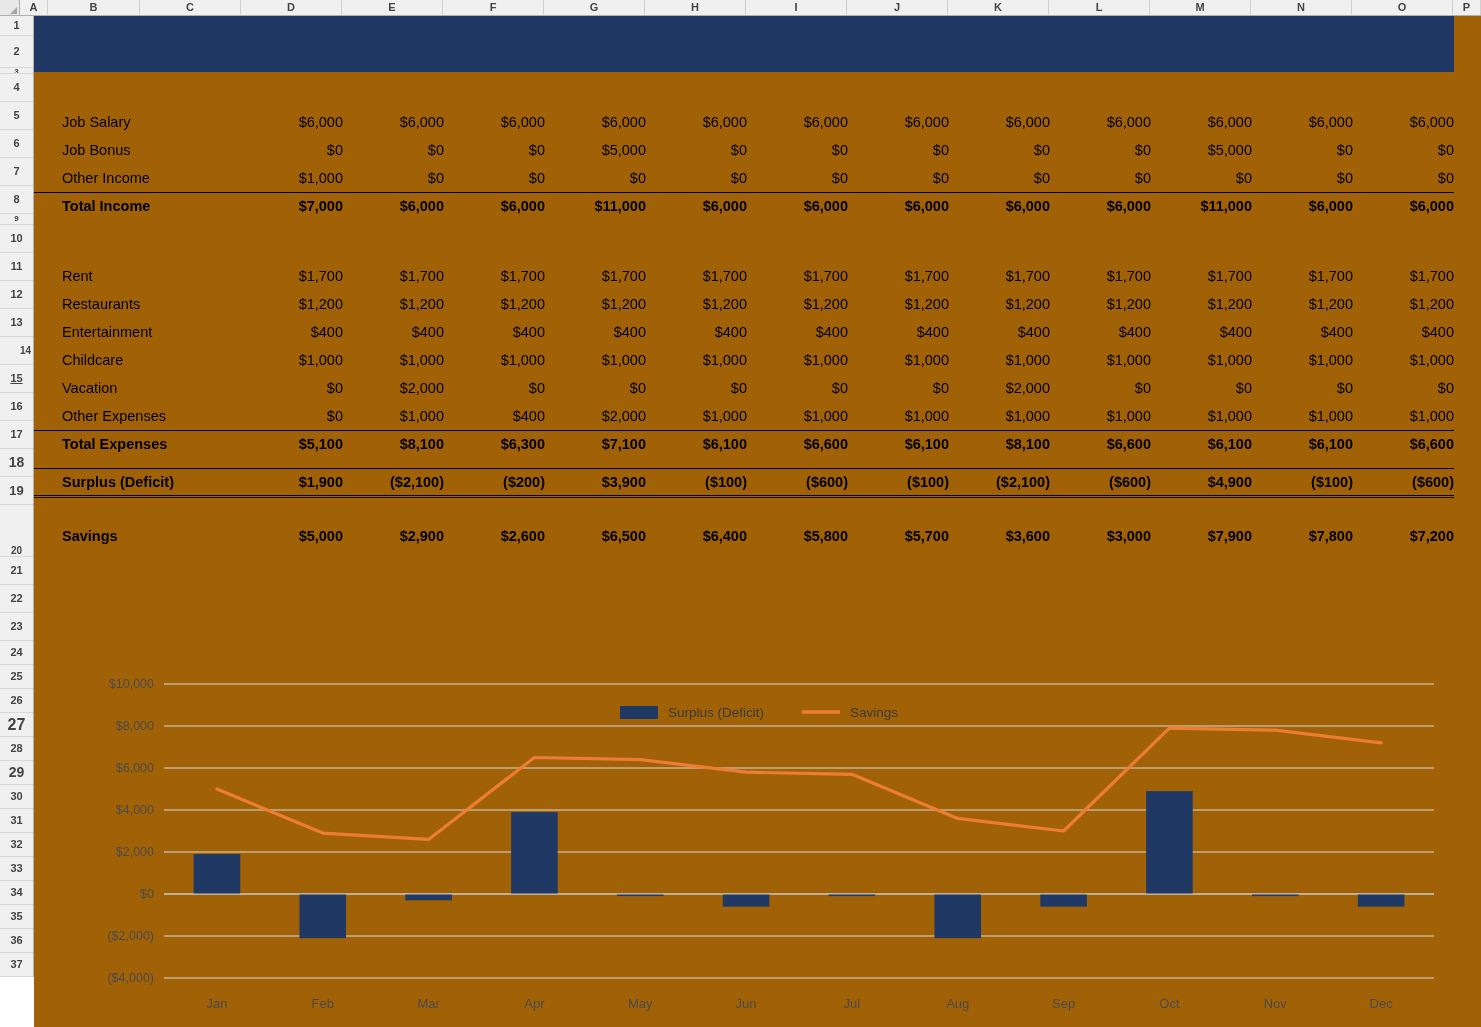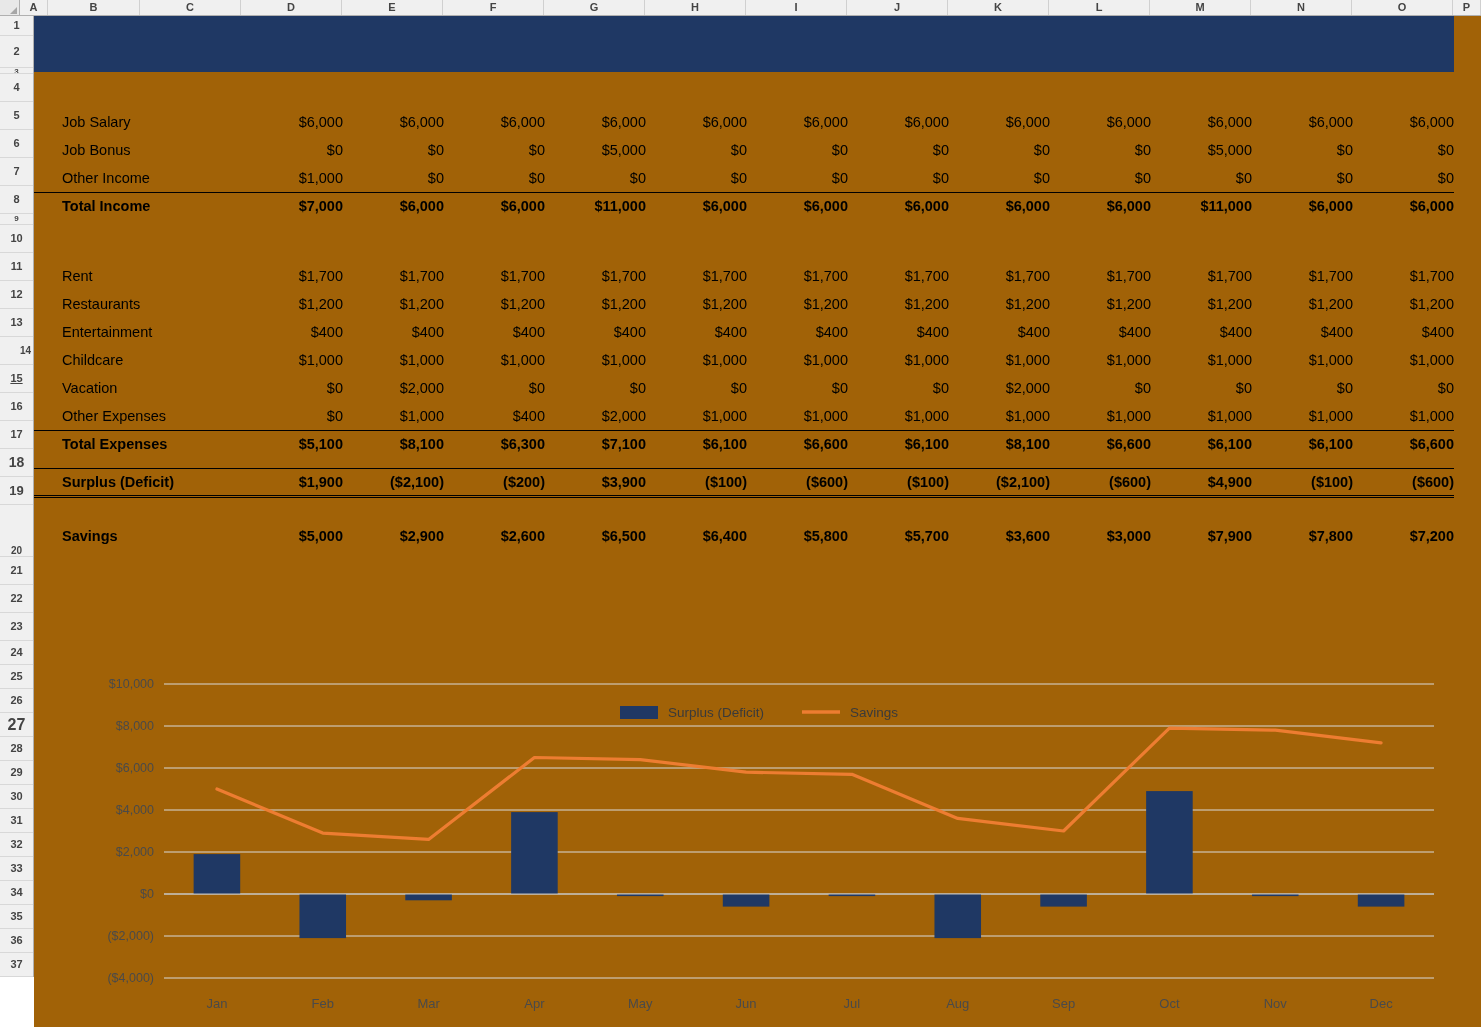--- a/index.html
+++ b/index.html
@@ -178,21 +178,21 @@
       <div class="rh" style="height: 28px; line-height: 27px; font-size: 13px;">19</div>
       <div class="rh" style="height: 11px; line-height: 10px; font-size: 10px; margin-top: 41px;">20</div>
       <div class="rh" style="height: 28px; line-height: 27px; font-size: 11px;">21</div>
       <div class="rh" style="height: 28px; line-height: 27px; font-size: 11px;">22</div>
       <div class="rh" style="height: 28px; line-height: 27px; font-size: 11px;">23</div>
       <div class="rh" style="height: 24px; line-height: 23px; font-size: 11px;">24</div>
       <div class="rh" style="height: 24px; line-height: 23px; font-size: 11px;">25</div>
       <div class="rh" style="height: 24px; line-height: 23px; font-size: 11px;">26</div>
       <div class="rh" style="height: 24px; line-height: 23px; font-size: 16px;">27</div>
       <div class="rh" style="height: 24px; line-height: 23px; font-size: 11px;">28</div>
-      <div class="rh" style="height: 24px; line-height: 23px; font-size: 11px;">29</div>
+      <div class="rh" style="height: 24px; line-height: 23px; font-size: 14px;">29</div>
       <div class="rh" style="height: 24px; line-height: 23px; font-size: 11px;">30</div>
       <div class="rh" style="height: 24px; line-height: 23px; font-size: 11px;">31</div>
       <div class="rh" style="height: 24px; line-height: 23px; font-size: 11px;">32</div>
       <div class="rh" style="height: 24px; line-height: 23px; font-size: 11px;">33</div>
       <div class="rh" style="height: 24px; line-height: 23px; font-size: 11px;">34</div>
       <div class="rh" style="height: 24px; line-height: 23px; font-size: 11px;">35</div>
       <div class="rh" style="height: 24px; line-height: 23px; font-size: 11px;">36</div>
       <div class="rh" style="height: 24px; line-height: 23px; font-size: 11px;">37</div>
     </div>
 

